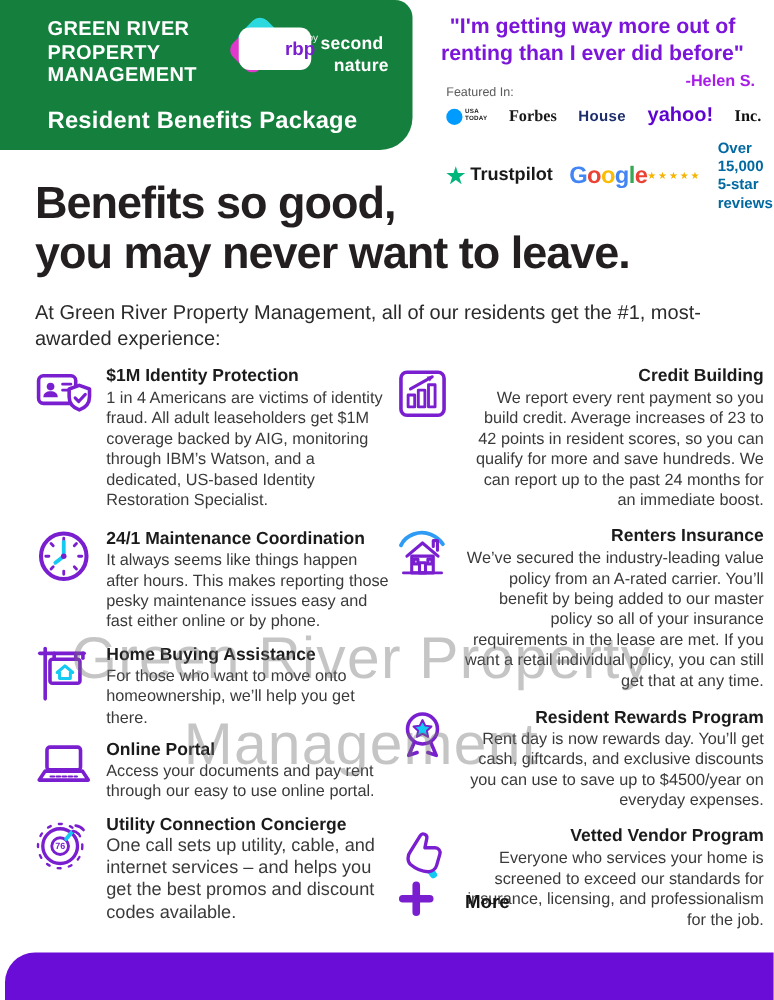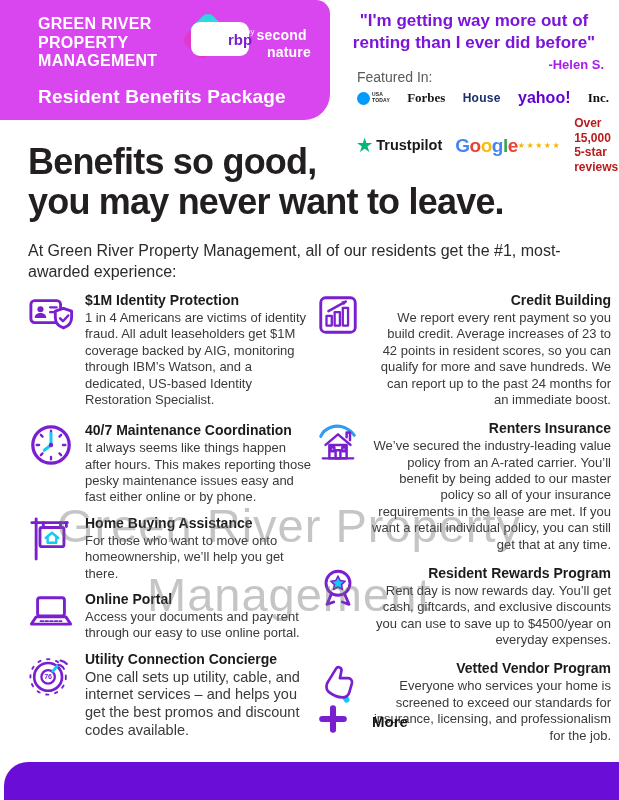--- a/index.html
+++ b/index.html
@@ -1,57 +1,57 @@
 <!DOCTYPE html>
 <html><head>
 <meta charset="utf-8">
 <style>
   html,body{margin:0;padding:0;background:#ffffff;}
   .page{position:relative;width:619px;height:800px;overflow:hidden;background:#fff;
         font-family:"Liberation Sans",sans-serif;}
 
   
-  .header-box{position:absolute;left:0;top:0;width:330px;height:120px;background:#d946ef;
+  .header-box{position:absolute;left:0;top:0;width:330px;height:120px;background:#15803d;
               border-radius:0 14px 26px 0;color:#fff;}
   .company-name{position:absolute;left:38px;top:15px;width:140px;font-size:16px;font-weight:bold;
                 line-height:1.16;letter-spacing:.3px;}
   .package-title{position:absolute;left:38px;top:86px;font-size:19px;font-weight:bold;letter-spacing:.2px;}
   .rbp{position:absolute;left:180px;top:12px;width:58px;height:56px;}
   .rbp .sq{position:absolute;width:30px;height:30px;border-radius:8px;}
   .sq-teal{left:13px;top:5px;background:#2BD9DE;transform:rotate(45deg);}
   .sq-magenta{left:7px;top:13px;background:#DF3ACC;transform:rotate(45deg);}
   .sq-white{position:absolute;left:11px;top:10px;width:18px;height:34px;background:#fff;border-radius:9px;
             display:flex;align-items:center;justify-content:center;font-weight:bold;color:#7A1FD0;font-size:15px;padding-left:40px;}
   .by-sn{position:absolute;left:246px;top:27px;color:#fff;line-height:1;}
   .by{font-size:8px;vertical-align:6px;margin-right:2px;opacity:.92;}
   .sn{font-size:14px;font-weight:bold;letter-spacing:.2px;}
   .sn2{display:block;margin-left:21px;margin-top:2px;}
 
   
   .testimonial{position:absolute;left:338px;top:10px;width:272px;text-align:center;color:#7B15D9;
                font-weight:bold;font-size:17px;line-height:1.28;}
   .attribution{color:#A81CE8;font-size:13px;text-align:right;margin-top:3px;padding-right:6px;}
   .featured{position:absolute;left:357px;top:69px;width:252px;}
-  .featured-label{font-size:14px;color:#5a5a5a;margin-bottom:4px;}
+  .featured-label{font-size:10px;color:#5a5a5a;margin-bottom:4px;}
   .logo-row{display:flex;align-items:center;justify-content:space-between;}
   .usatoday{display:flex;align-items:center;gap:2px;}
   .usatoday .dot{width:13px;height:13px;border-radius:50%;background:#009BFF;}
   .usatoday .txt{font-size:5px;font-weight:bold;color:#1a1a1a;line-height:1.15;letter-spacing:.2px;}
   .forbes{font-family:"Liberation Serif",serif;font-weight:bold;font-size:13px;color:#181818;}
   .house{font-size:12px;font-weight:bold;color:#1D2E6B;letter-spacing:.3px;}
   .yahoo{font-size:16px;font-weight:bold;color:#5F01D1;}
   .inc{font-family:"Liberation Serif",serif;font-weight:bold;font-size:13px;color:#111;}
   .reviews-row{display:flex;align-items:center;gap:13px;margin-top:9px;}
   .trustpilot{display:flex;align-items:center;gap:4px;font-size:14.5px;font-weight:bold;color:#191919;}
   .tp-star{color:#00B67A;font-size:17px;line-height:1;}
   .google{display:flex;align-items:center;line-height:1;}
   .google-word{font-size:19px;font-weight:bold;letter-spacing:-.5px;}
   .g-blue{color:#4285F4}.g-red{color:#EA4335}.g-yellow{color:#FBBC05}.g-green{color:#34A853}
   .google-stars{font-size:8px;color:#F4B400;letter-spacing:1.5px;margin-top:2px;}
-  .review-summary{font-size:12px;font-weight:bold;color:#b91c1c;line-height:1.22;}
+  .review-summary{font-size:12px;font-weight:bold;color:#0369a1;line-height:1.22;}
 
   
   .hero{position:absolute;left:28px;top:142px;width:580px;color:#231F20;}
   .hero-h1{font-size:36px;font-weight:bold;line-height:1.12;letter-spacing:-.8px;margin:0;}
   .intro{margin-top:17px;font-size:16px;line-height:1.32;color:#2b2b2b;width:555px;}
 
   
   .benefits{position:absolute;left:28px;top:292px;right:8px;display:flex;gap:0;}
   .col{display:flex;flex-direction:column;}
   .col-left{width:287px;}
@@ -174,21 +174,21 @@
               <path d="M24 9v2.6M24 36.4V39M9 24h2.6M36.4 24H39M13.4 13.4l1.8 1.8M32.8 32.8l1.8 1.8M34.6 13.4l-1.8 1.8M15.2 32.8l-1.8 1.8"></path>
             </g>
             <g stroke="#14C9F2" stroke-width="3.2" stroke-linecap="round">
               <path d="M24 24V12"></path>
                 <path d="M24 24l-7 5.5"></path>
             </g>
             <circle cx="24" cy="24" r="2.3" fill="#7A1FD0"></circle>
           </svg>
         </div>
         <div class="btext">
-          <div class="btitle">40/7 Maintenance Coordination</div>
+          <div class="btitle">24/1 Maintenance Coordination</div>
           <div class="bdesc">It always seems like things happen after hours. This makes reporting those pesky maintenance issues easy and fast either online or by phone.</div>
         </div>
       </div>
 
       <div class="benefit">
         <div class="bicon">
           <svg viewBox="0 0 48 48" width="46" height="46">
             <g fill="none" stroke="#7A1FD0" stroke-width="3" stroke-linecap="round" stroke-linejoin="round">
               <path d="M4 8h37"></path>
                 <path d="M8.5 4v42"></path>

